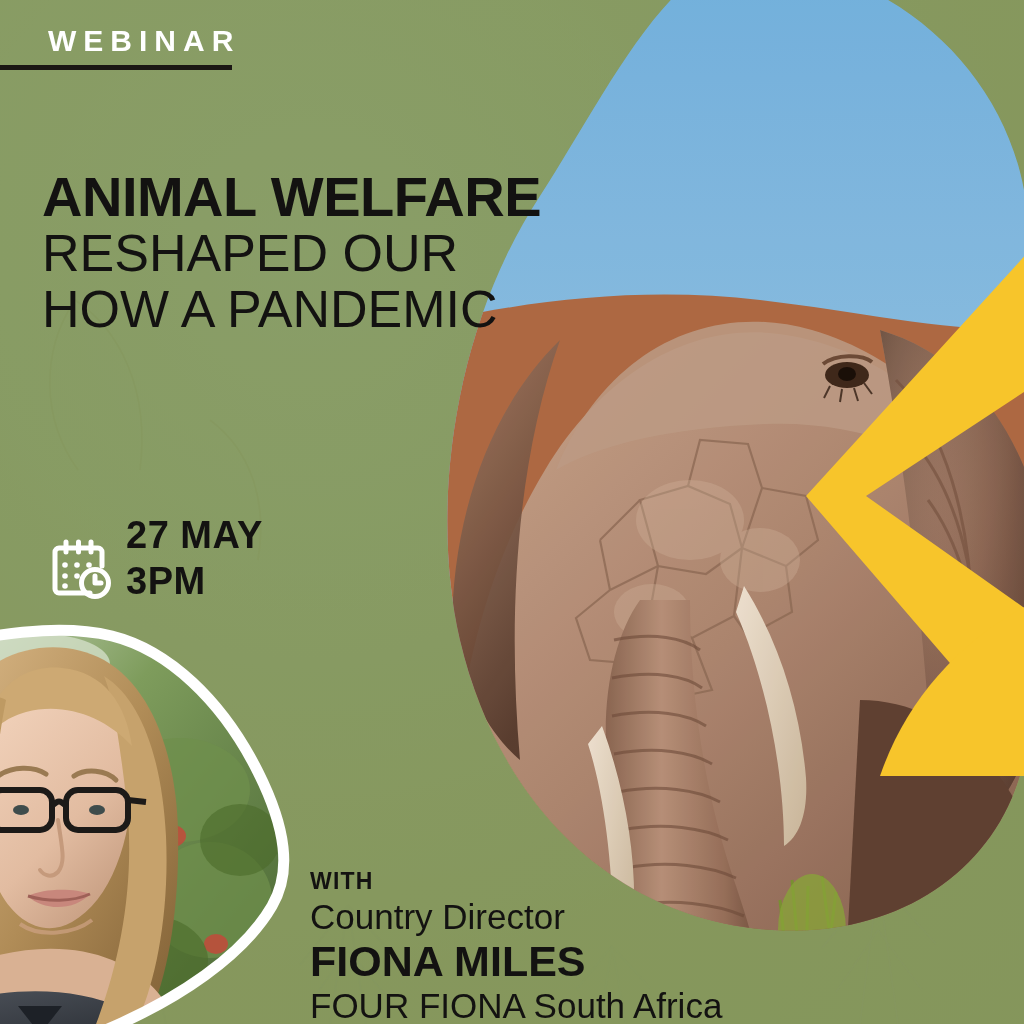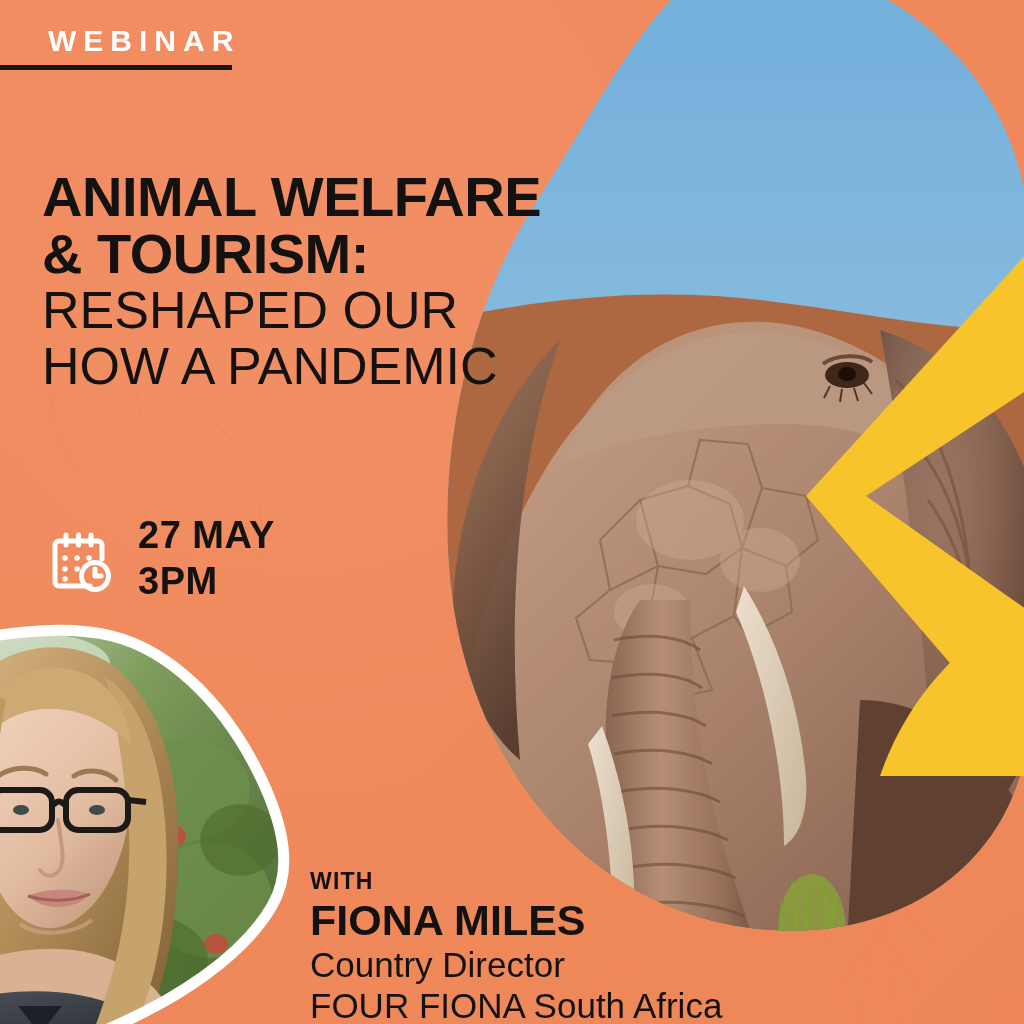--- a/index.html
+++ b/index.html
@@ -9,21 +9,21 @@
     background:#F5C32C;
     overflow:hidden;
     position:relative;
   }
 
   
   #poster {
     position:relative;
     width:1024px;
     height:1024px;
-    background:#ec4899;
+    background:#0369a1;
     overflow:hidden;
   }
 
   
   #bg-texture {
     position:absolute; inset:0;
     pointer-events:none;
     opacity:.55;
   }
 
@@ -74,22 +74,22 @@
     line-height:56px;
     letter-spacing:0px;
     text-transform:uppercase;
   }
 
   
   #date-block {
     position:absolute;
     left:46px; top:512px;
     display:flex;
-    align-items:center;
-    gap:22px;
+    align-items:flex-end;
+    gap:10px;
     z-index:6;
   }
   #calendar-clock-icon { flex:0 0 auto; margin-top:8px; }
   #date-text {
     color:#131211;
     font-size:38px;
     font-weight:bold;
     line-height:46px;
     letter-spacing:0.5px;
     text-transform:uppercase;
@@ -362,21 +362,20 @@
     <path d="M1030 604 C 960 640, 906 700, 880 776 L1030 776 Z" fill="#F7C52B"></path>
   </svg>
 
   <div id="eyebrow-wrap">
     <span id="eyebrow-label">WEBINAR</span>
     <span id="eyebrow-rule"></span>
   </div>
 
   <h1 id="headline">
     <span class="hl-strong">ANIMAL WELFARE</span>
-    <span class="hl-strong">&amp; TOURISM:</span>
     <span class="hl-light">RESHAPED OUR</span>
     <span class="hl-light">HOW A PANDEMIC</span>
   </h1>
 
   <div id="date-block">
     <svg id="calendar-clock-icon" width="70" height="70" viewBox="0 0 70 70" fill="none" stroke="#FFFFFF" stroke-width="5" stroke-linecap="round" stroke-linejoin="round">
 
       <path d="M44 59 H13 C10.8 59 9 57.2 9 55 V18 C9 15.8 10.8 14 13 14 H52
                C54.2 14 56 15.8 56 18 V32"></path>
 
@@ -501,18 +500,18 @@
 
     <path d="M-40 642
              C 20 630, 70 626, 112 636
              C 168 650, 222 700, 258 772
              C 286 828, 292 872, 272 906
              C 244 954, 180 1000, 96 1034" fill="none" stroke="#FFFFFF" stroke-width="11" stroke-linecap="round"></path>
   </svg>
 
   <div id="speaker-block">
     <span id="speaker-with">WITH</span>
+    <span id="speaker-role">Country Director</span>
     <span id="speaker-name">FIONA MILES</span>
-    <span id="speaker-role">Country Director</span>
     <span id="speaker-org">FOUR FIONA South Africa</span>
   </div>
 
 </div>
 
 </body></html>

